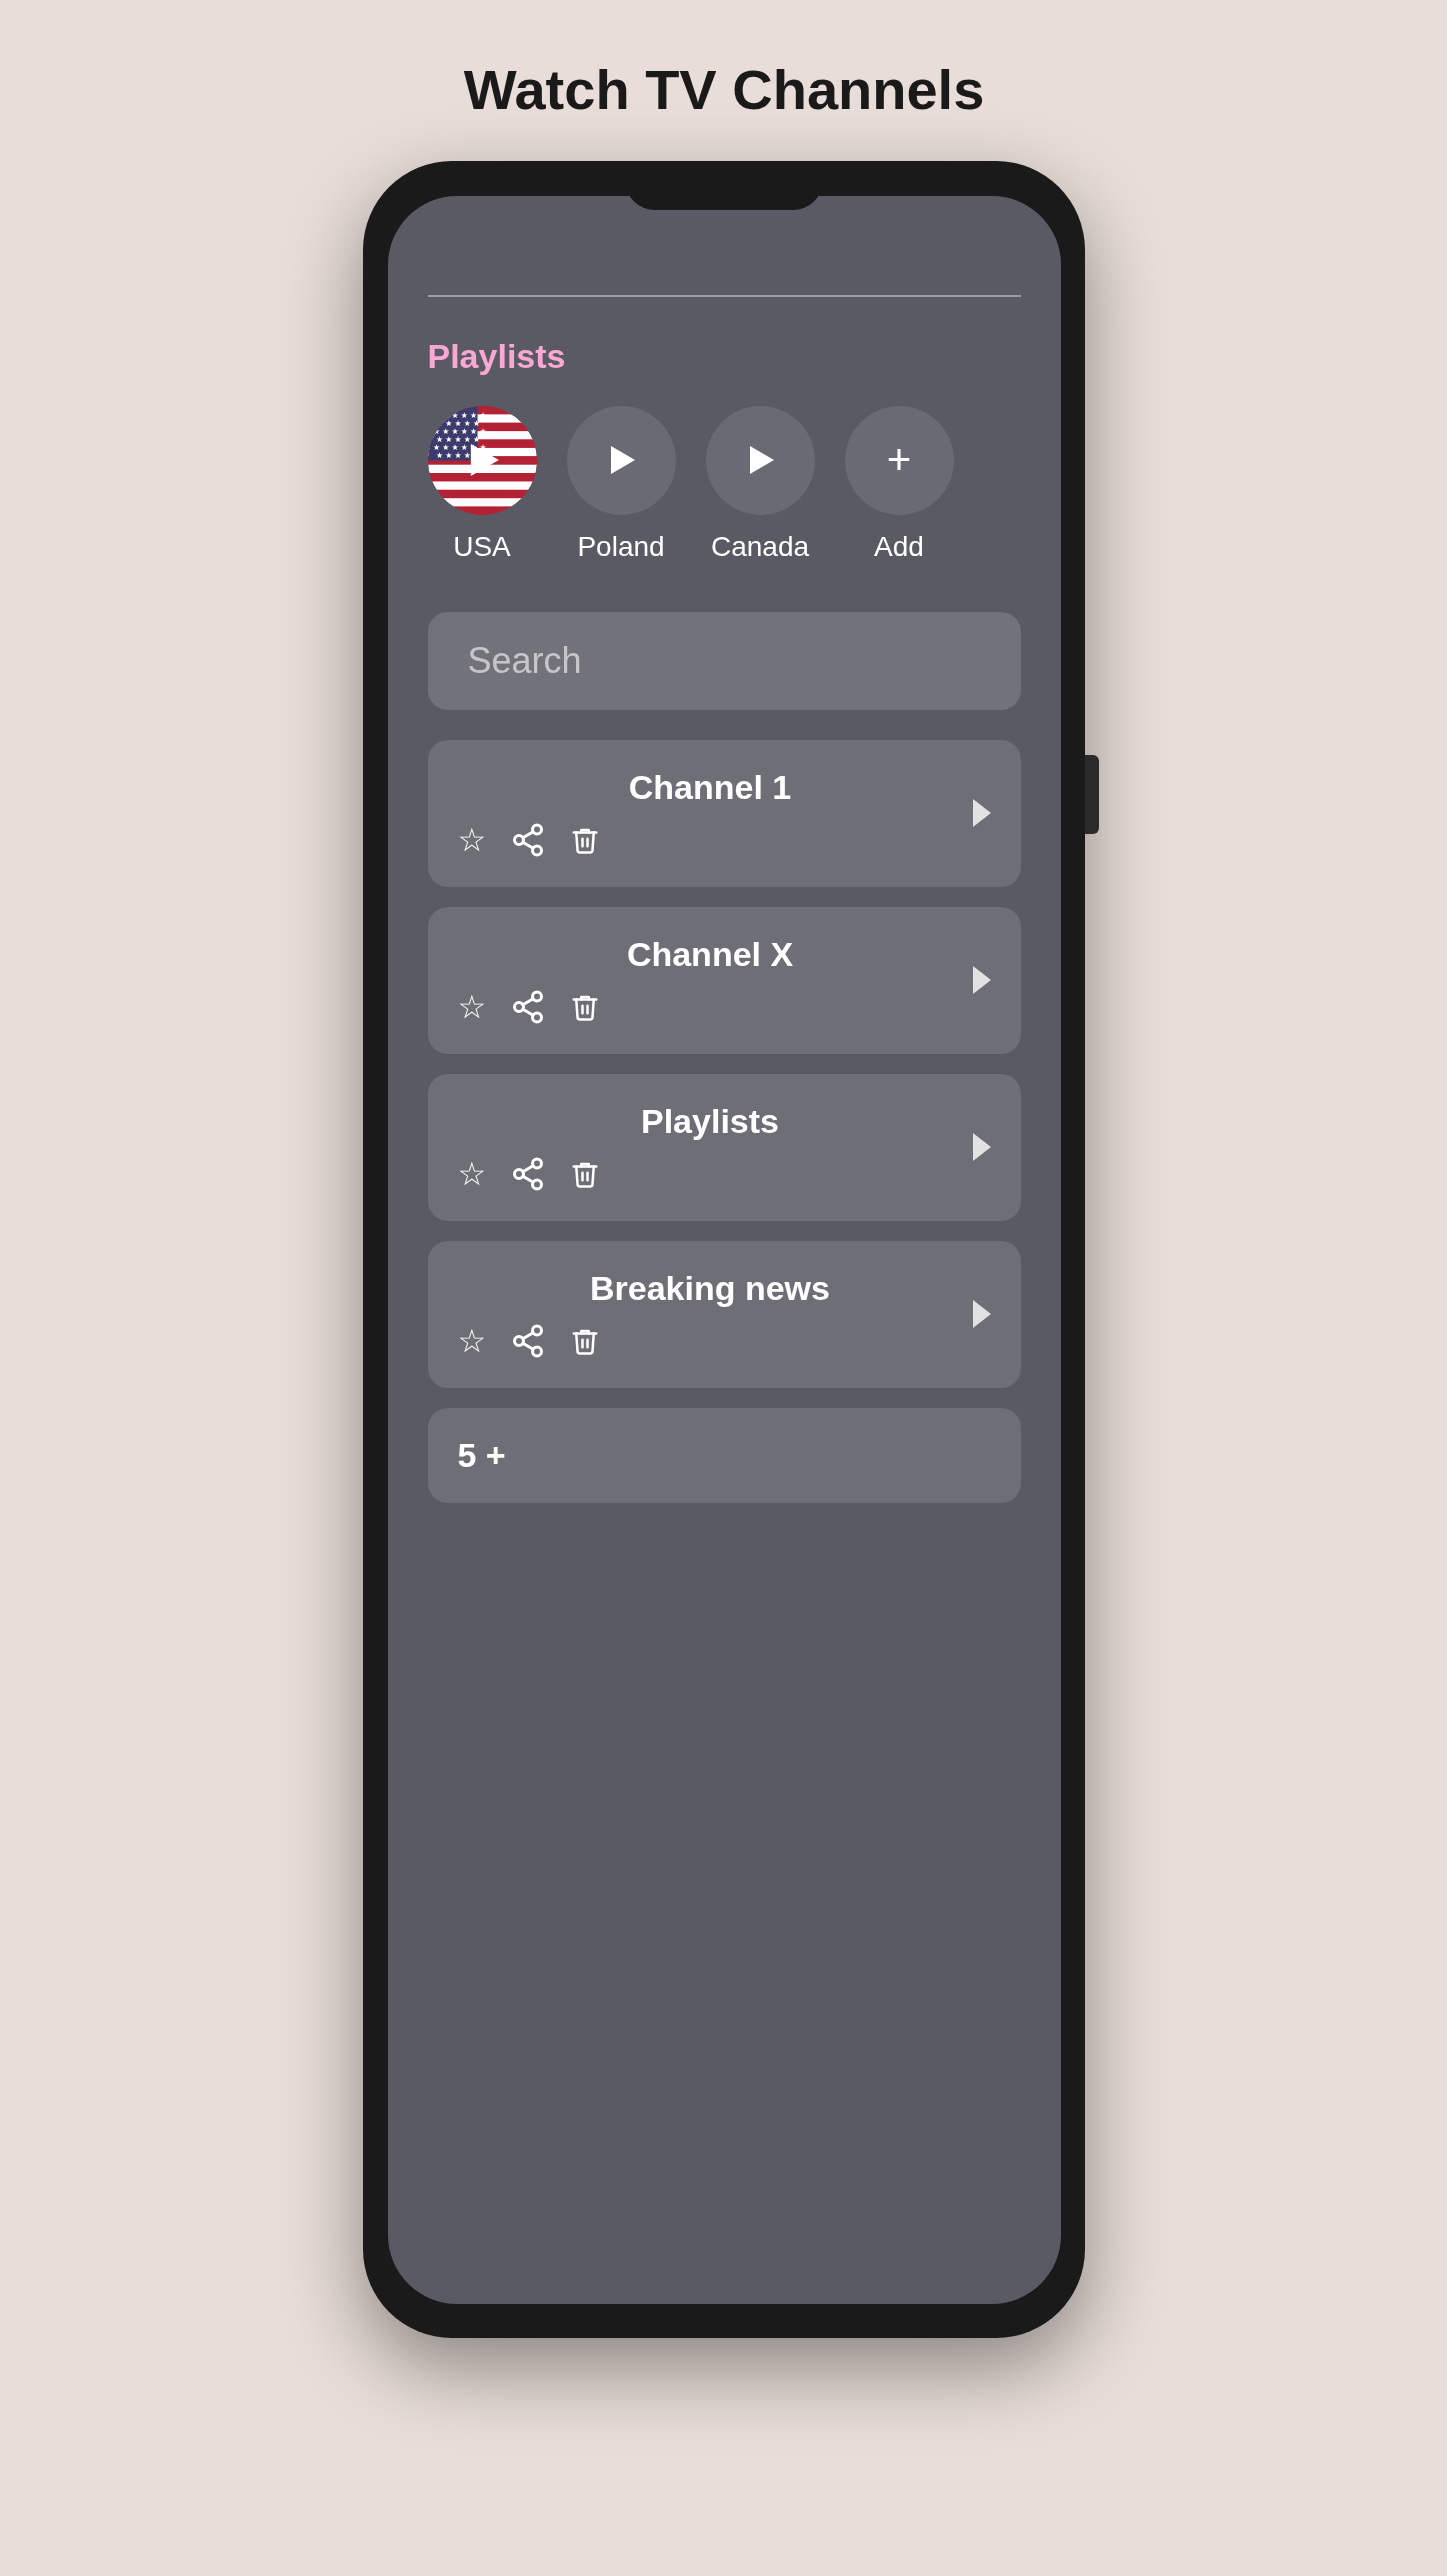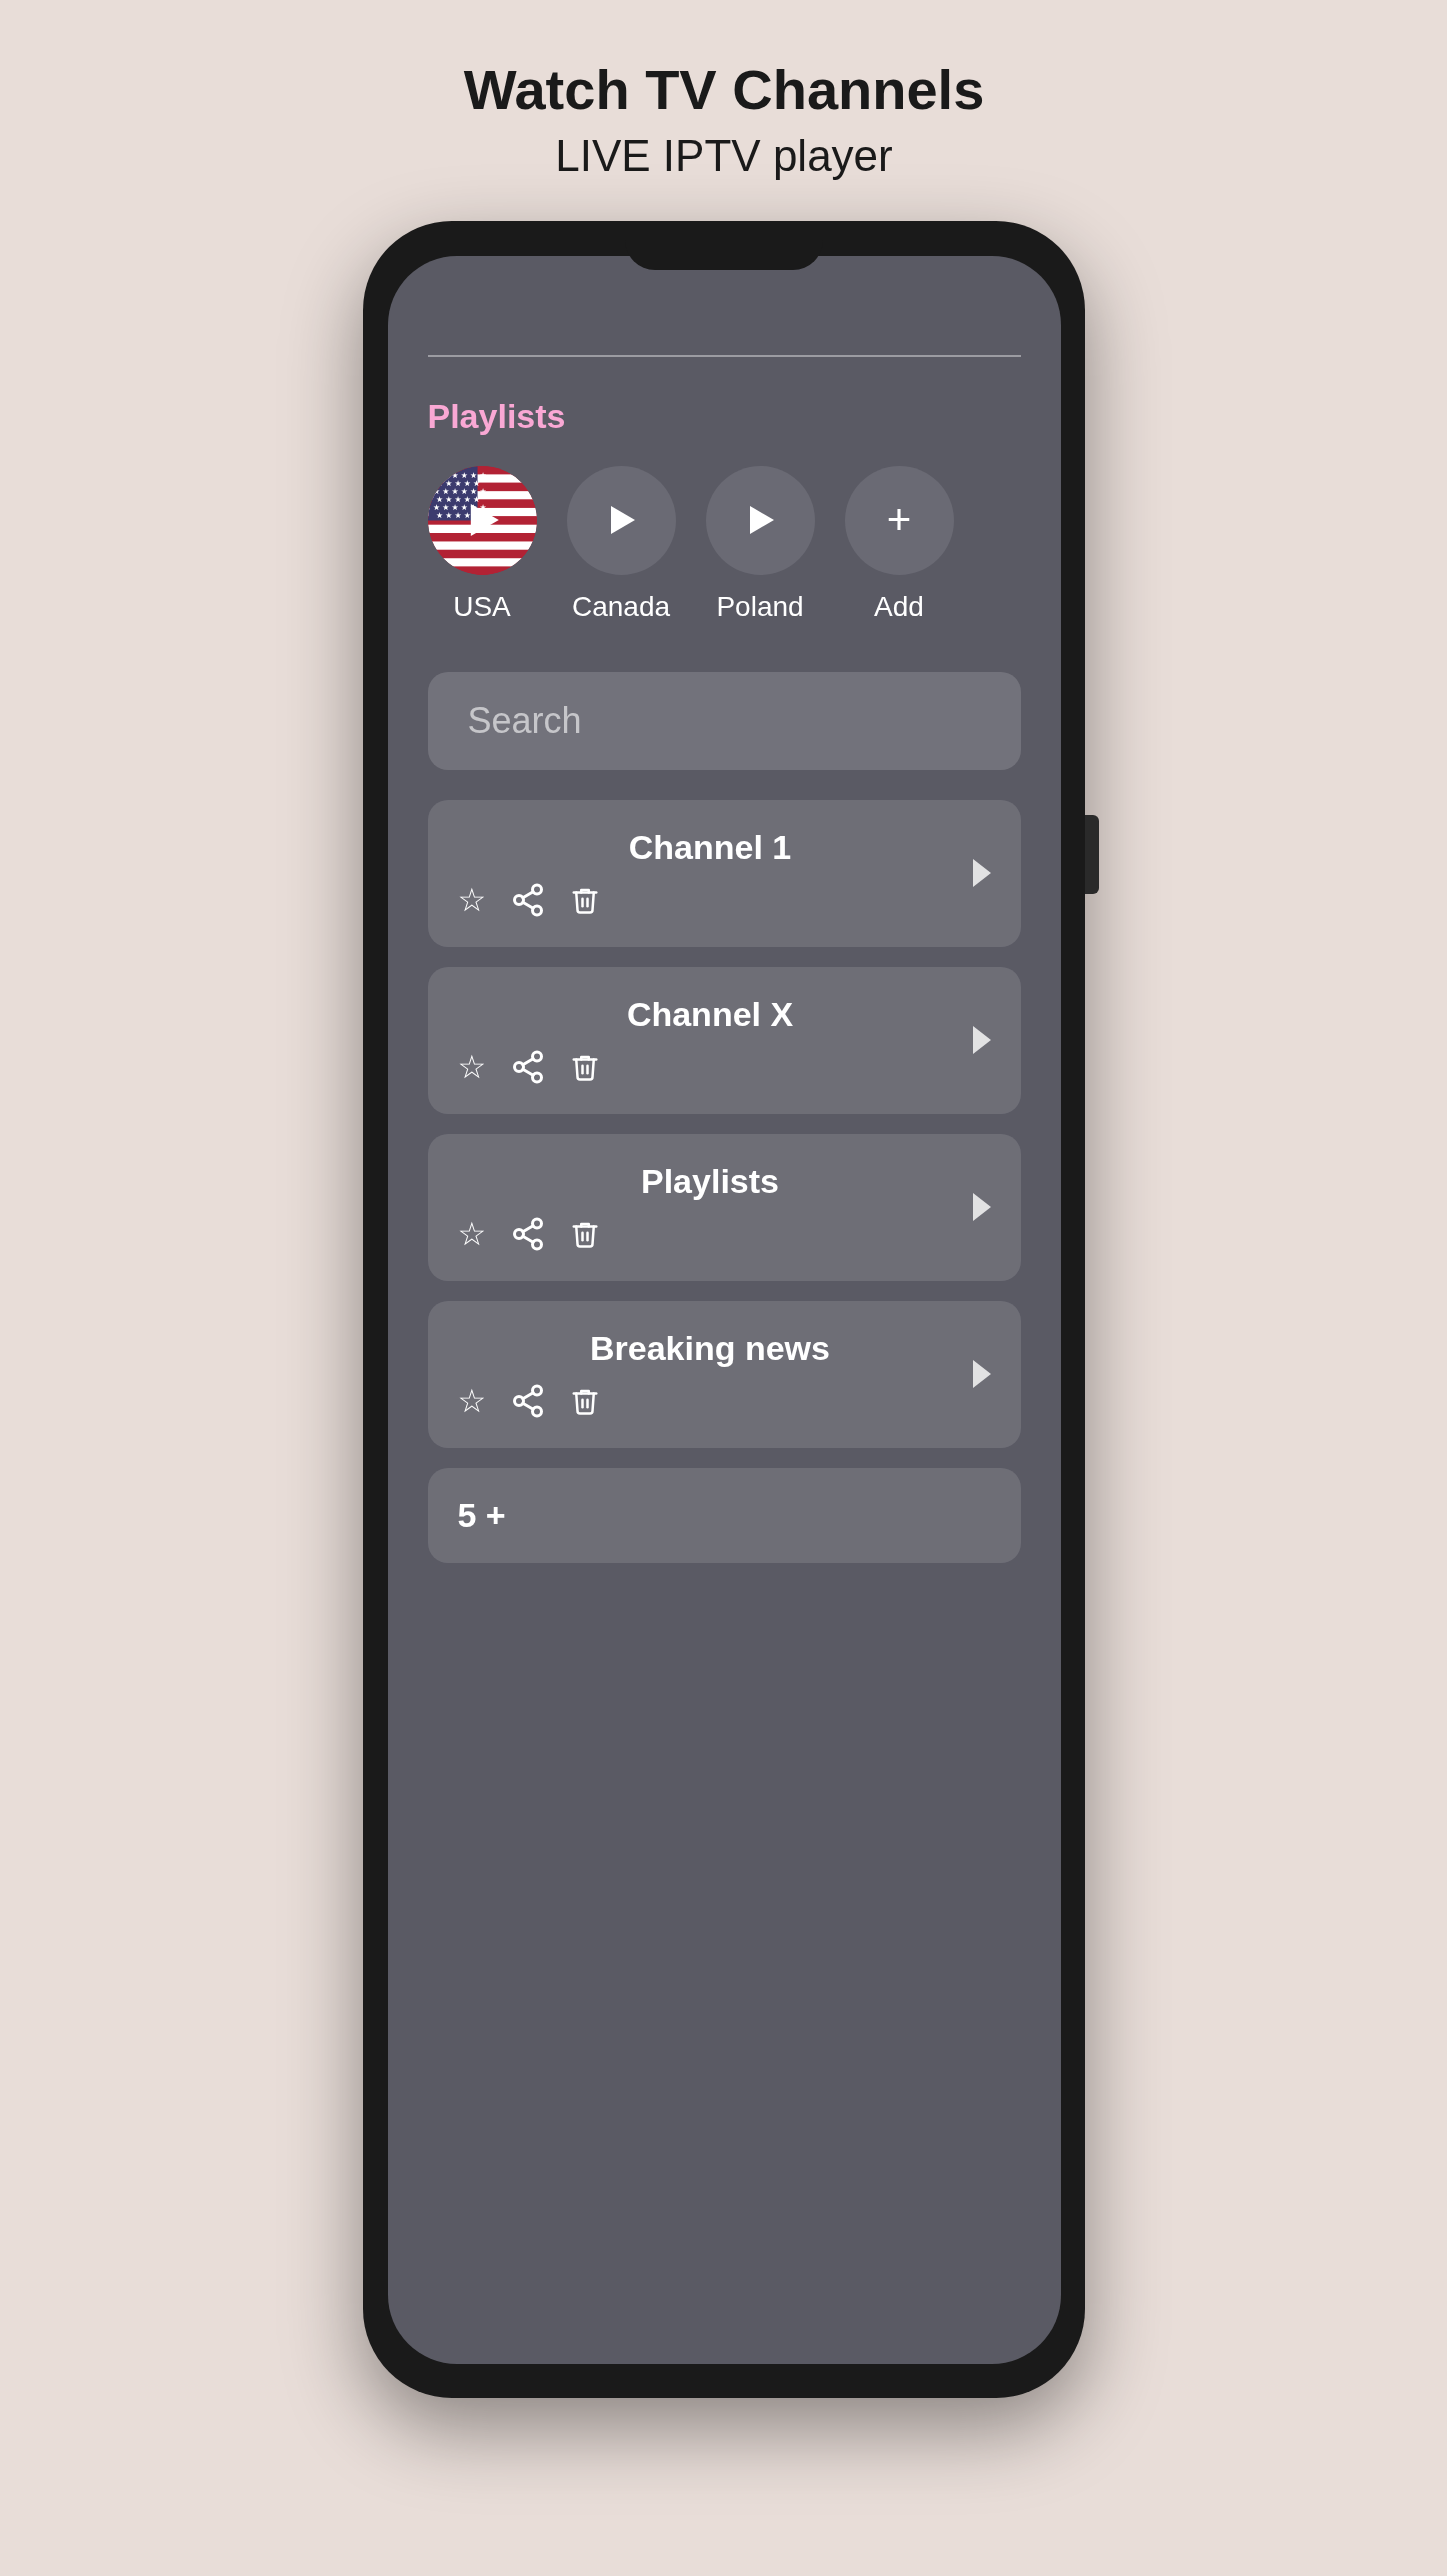--- a/index.html
+++ b/index.html
@@ -269,21 +269,20 @@
       border-radius: 50%;
       overflow: hidden;
       position: relative;
     }
   </style>
 </head>
 <body>
 
 <div class="page-header">
   <div class="page-title">Watch TV Channels</div>
-  <div class="page-subtitle">LIVE IPTV player</div>
 </div>
 
 <div class="phone-shell">
   <div class="phone-notch"></div>
   <div class="side-button-right"></div>
 
   <div class="phone-screen">
     <div class="app-content">
 
 
@@ -332,28 +331,28 @@
             
             <div style="position:absolute;top:50%;left:50%;transform:translate(-40%,-50%);width:0;height:0;border-style:solid;border-width:16px 0 16px 28px;border-color:transparent transparent transparent white;z-index:5;"></div>
           </div>
           <div class="playlist-label">USA</div>
         </div>
 
         <div class="playlist-item">
           <div class="playlist-circle">
             <div class="play-icon"></div>
           </div>
-          <div class="playlist-label">Canada</div>
+          <div class="playlist-label">Poland</div>
         </div>
 
         <div class="playlist-item">
           <div class="playlist-circle">
             <div class="play-icon"></div>
           </div>
-          <div class="playlist-label">Poland</div>
+          <div class="playlist-label">Canada</div>
         </div>
 
         <div class="playlist-item">
           <div class="playlist-circle">
             <span class="plus-icon">+</span>
           </div>
           <div class="playlist-label">Add</div>
         </div>
       </div>
 

